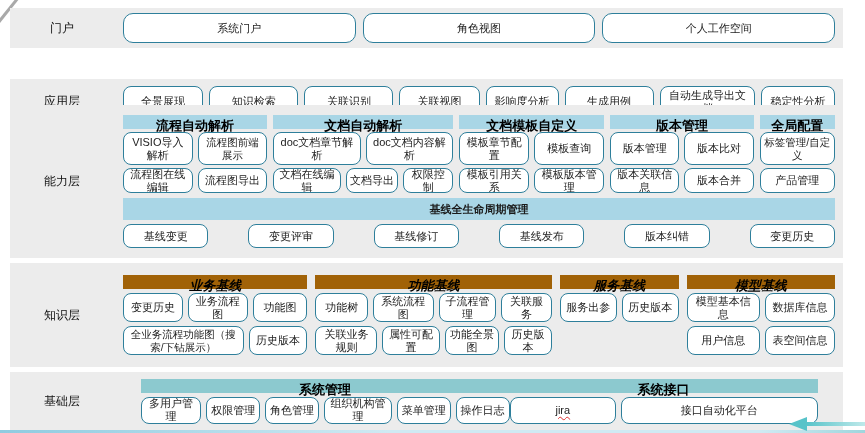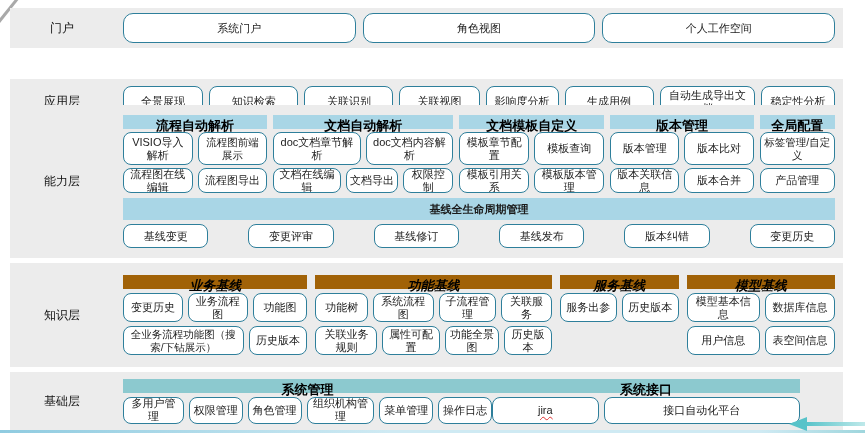--- a/index.html
+++ b/index.html
@@ -32,21 +32,21 @@
   .cap-r2{height:25px;}
   .baseline-header{margin-top:5px;background:#a9d6e6;font-weight:bold;font-size:11px;
                    height:22px;line-height:22px;text-align:center;}
   .baseline-row{margin-top:4px;height:24px;gap:40px;}
   .baseline-row .btn{flex:1;}
   
   .kn-groups{display:flex;gap:8px;}
   .kn-group{display:flex;flex-direction:column;}
   .kn-group .btn-row{margin-top:4px;height:29px;}
   
-  .fd-groups{display:flex;justify-content:flex-start;}
+  .fd-groups{display:flex;justify-content:center;}
   .fd-group{display:flex;flex-direction:column;}
   .fd-group .btn-row{margin-top:4px;height:27px;}
   .spellcheck{text-decoration:underline wavy #e03030;text-decoration-thickness:1px;text-underline-offset:2px;}
   
   .corner-svg{position:absolute;left:0;top:0;}
   .bottom-line{position:absolute;left:0;bottom:0;width:100%;height:3px;
                background:linear-gradient(to right,#8fcbe0,#cfeaf3 45%,#cfeaf3 88%,#9fd6dd);}
   .teal-arrow{position:absolute;right:0;bottom:2px;width:76px;height:14px;}
   .arrow-head{position:absolute;left:0;top:0;width:0;height:0;border-top:7px solid transparent;
               border-bottom:7px solid transparent;border-right:18px solid #58c3c9;}

